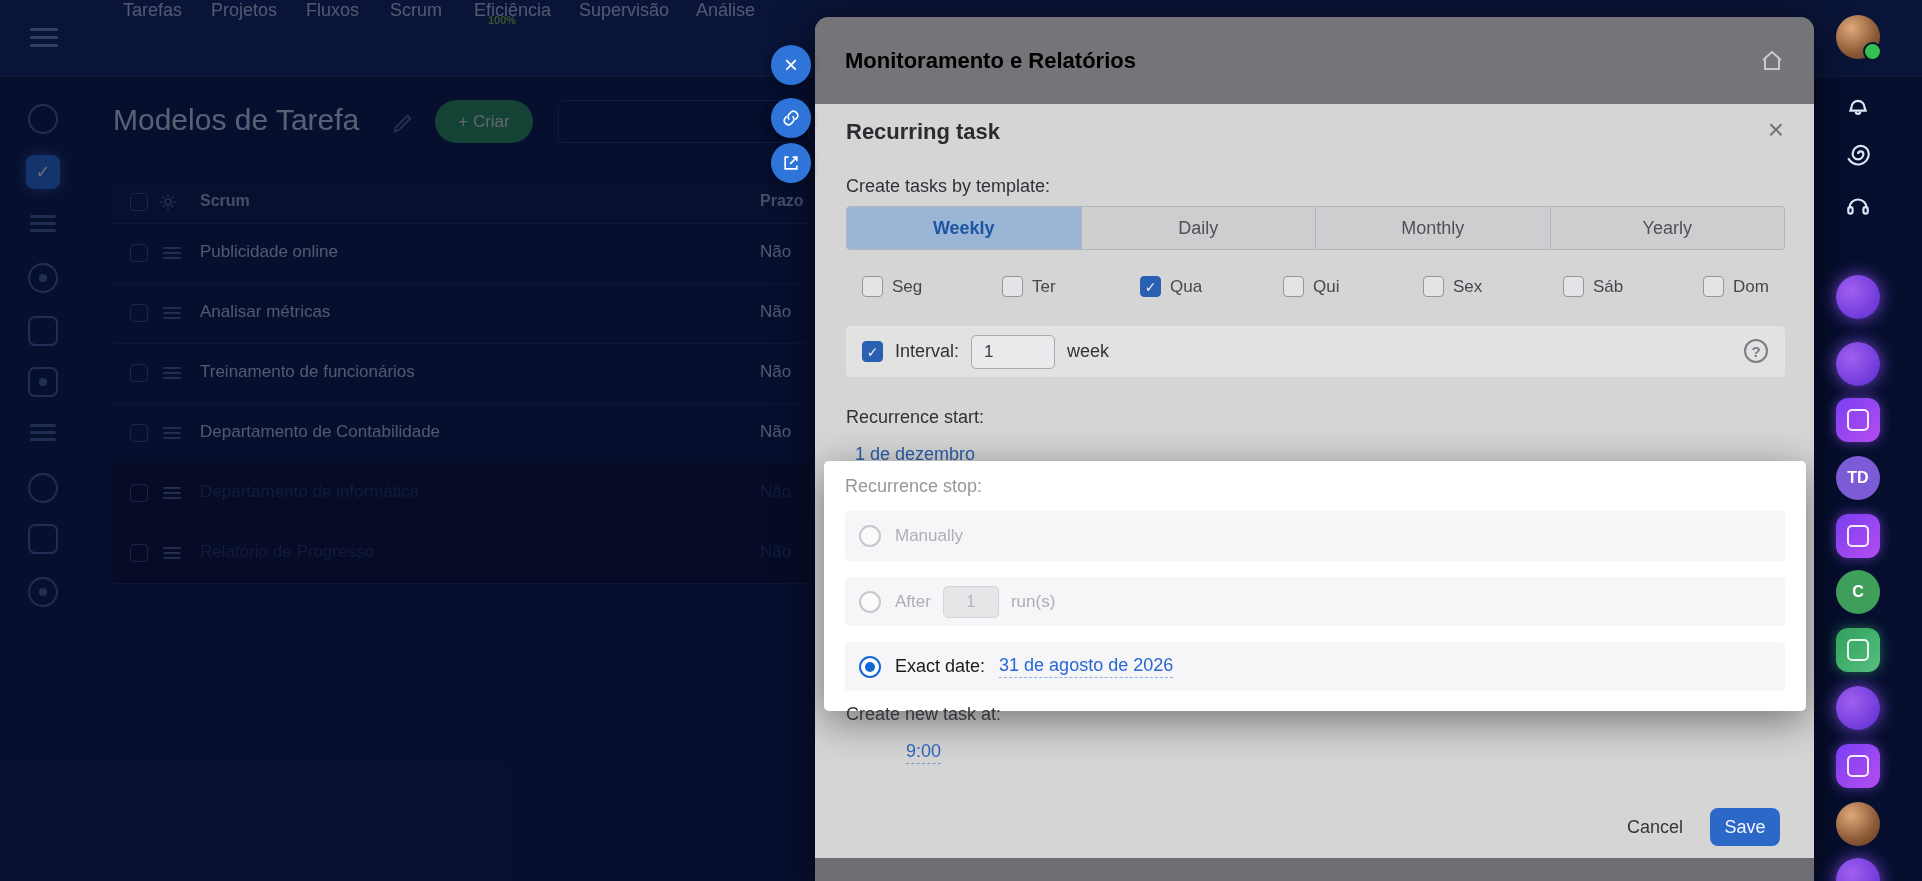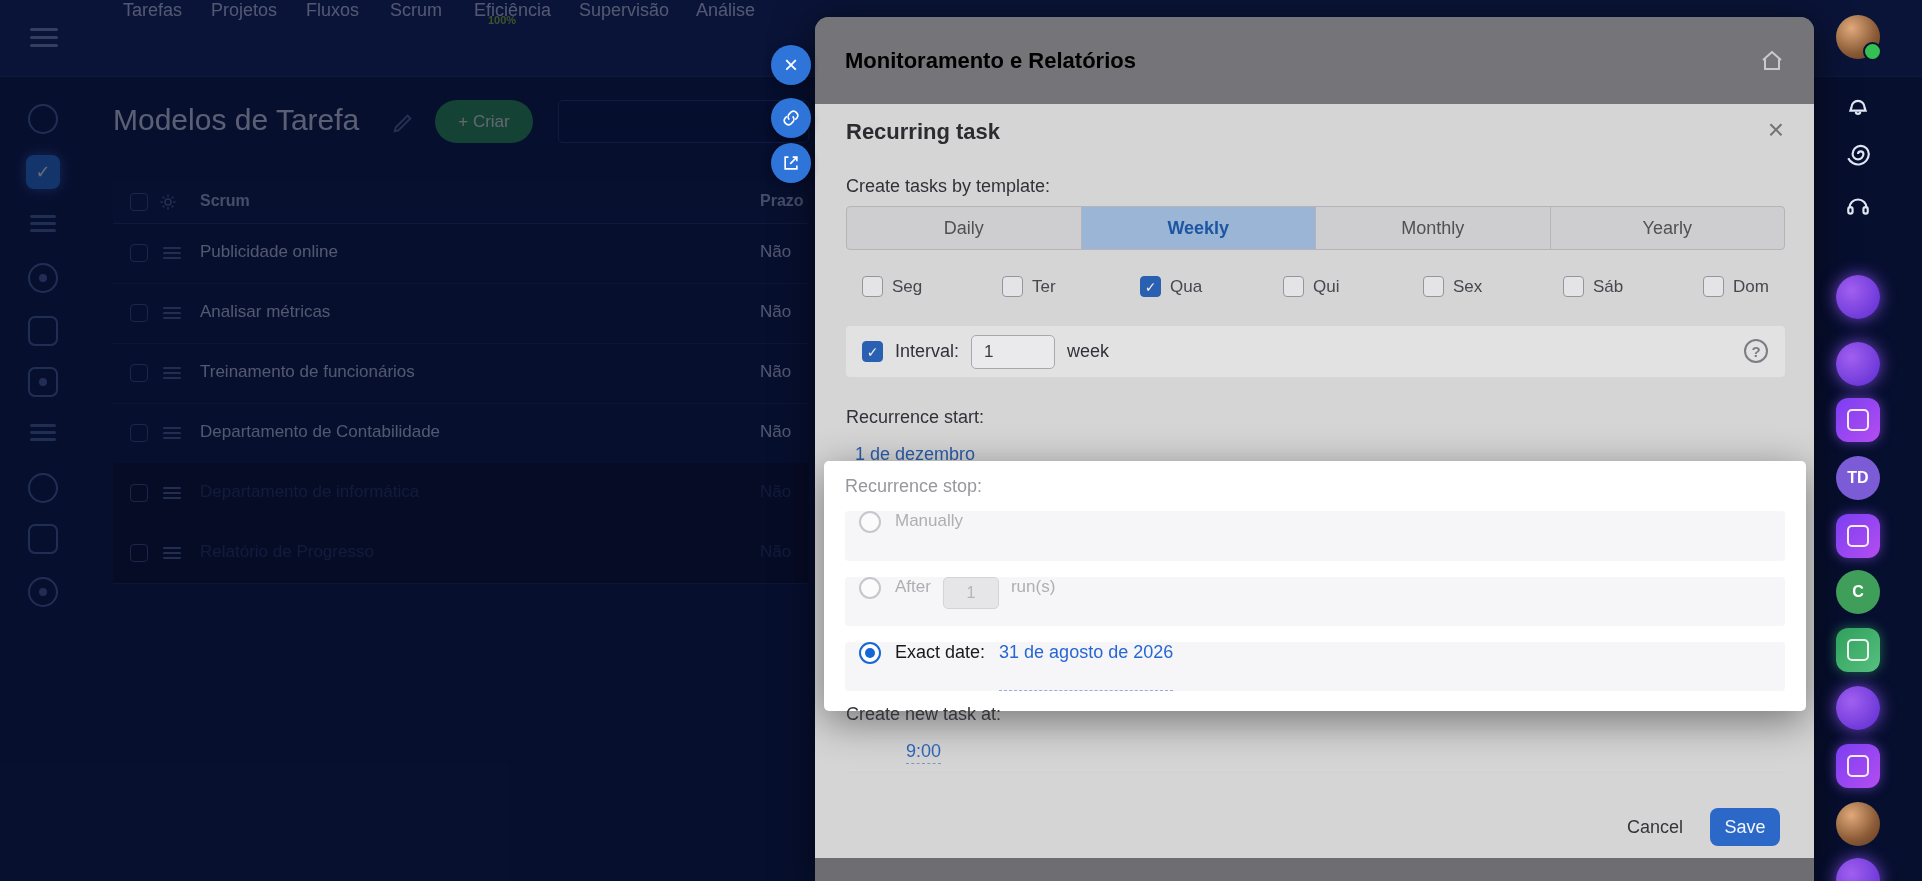--- a/index.html
+++ b/index.html
@@ -84,21 +84,21 @@
   .help-circle{position:absolute;right:17px;top:13px;width:24px;height:24px;border:2px solid #85858c;border-radius:50%;
     color:#85858c;font-size:15px;font-weight:700;display:flex;align-items:center;justify-content:center;box-sizing:border-box;cursor:pointer;}
 
   .inline-row{position:absolute;left:31px;display:flex;align-items:center;gap:16px;flex-direction:column;}
   .link{color:#2d63b5;border-bottom:1px dashed rgba(45,99,181,.55);padding-bottom:1px;cursor:pointer;font-size:18px;white-space:nowrap;}
 
   
   .spotlight{position:absolute;left:9px;top:357px;width:982px;height:250px;background:#ffffff;border-radius:5px;
     box-shadow:0 10px 40px rgba(0,0,0,.45);}
   .stop-label{position:absolute;left:21px;top:15px;font-size:18px;color:#97979d;}
-  .opt{position:absolute;left:21px;width:940px;background:#f6f6f8;border-radius:4px;display:flex;
+  .opt{position:absolute;left:21px;width:940px;background:#f6f6f8;border-radius:4px;display:flex;align-items:center;
     padding-left:14px;box-sizing:border-box;cursor:pointer;}
   .radio{position:relative;width:22px;height:22px;border:2px solid #c6c6cc;border-radius:50%;background:#fbfbfc;
     box-sizing:border-box;margin-right:14px;flex:none;}
   .radio.checked{border-color:#1667d6;background:#fff;}
   .radio.checked::after{content:"";position:absolute;left:50%;top:50%;width:10px;height:10px;margin:-5px 0 0 -5px;border-radius:50%;background:#1667d6;}
   .opt-muted{font-size:17px;color:#aeaeb4;}
   .opt-strong{font-size:18px;color:#1a1a1d;}
   .mini-input{width:56px;height:32px;background:#e6e6e9;border:1px solid #d4d4d8;border-radius:5px;color:#b4b4ba;
     text-align:center;font-size:16px;margin:0 12px;font-family:inherit;box-sizing:border-box;}
   .spot-link{color:#2767d2;border-bottom:1px dashed rgba(39,103,210,.5);padding-bottom:1px;cursor:pointer;font-size:18px;margin-left:14px;white-space:nowrap;}
@@ -271,22 +271,22 @@
       </svg>
   </div>
 
   <div class="dialog">
     <div class="dlg-title">Recurring task</div>
     <div class="dlg-close">×</div>
 
     <div class="dlg-label lbl-template">Create tasks by template:</div>
 
     <div class="segments">
+      <div class="segment selected">Weekly</div>
       <div class="segment">Daily</div>
-      <div class="segment selected">Weekly</div>
       <div class="segment">Monthly</div>
       <div class="segment">Yearly</div>
     </div>
 
     <div class="weekdays">
       <div class="wd" style="left:16px">
           <span class="cbx"></span>
           <span>Seg</span>
         </div>
       <div class="wd" style="left:156px">

